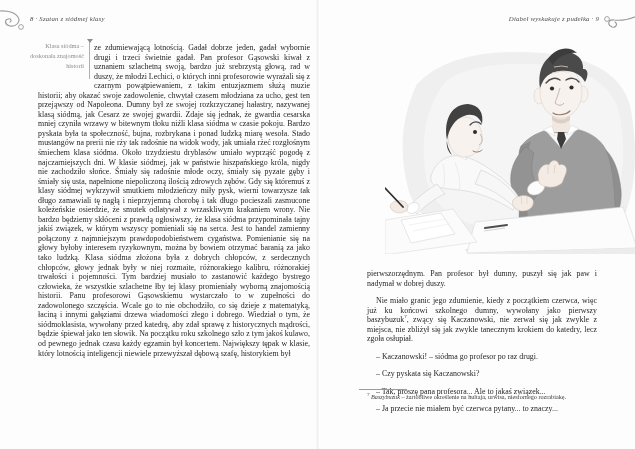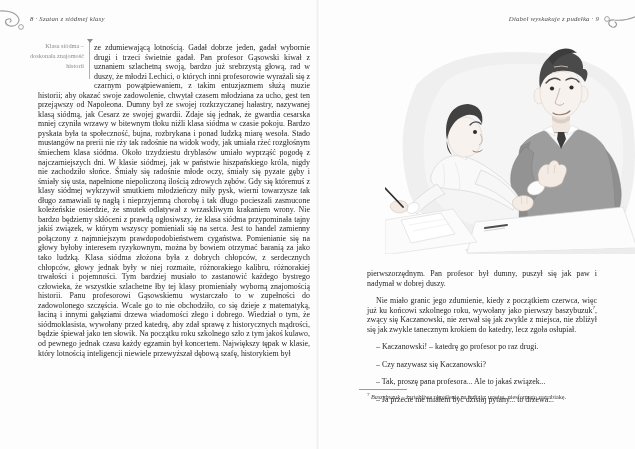--- a/index.html
+++ b/index.html
@@ -152,25 +152,25 @@
           <path d="M52,142 C42,148 32,156 24,164 L32,172 C40,164 50,156 60,152 Z" fill="#f7f7f7" stroke="#c8c8c8" stroke-width="0.5"></path>
           <ellipse cx="28" cy="166" rx="6.5" ry="5" transform="rotate(-35 28 166)" fill="#ffffff" stroke="#cccccc" stroke-width="0.5"></ellipse>
           <path d="M20,160 C14,157 7,159 5,164 C6,170 14,173 21,169 C24,166 23,162 20,160 Z" fill="#f3ebe4" stroke="#cbbaae" stroke-width="0.5"></path>
           <path d="M0,146 L18,165" stroke="#2f2f2f" stroke-width="1.8" stroke-linecap="round"></path>
         </g>
       </svg>
     </div>
 
     <div class="rp-body" lang="pl">
       <p>pierwszorzędnym. Pan profesor był dumny, puszył się jak paw i nadymał w dobrej duszy.</p>
-      <p class="indent"><span>Nie miało granic jego zdumienie, kiedy z początkiem czerwca, więc już ku końcowi szkolnego roku, wywołany jako pierwszy baszybuzuk</span><sup class="fn-ref">7</sup><span>, zwący się Kaczanowski, nie zerwał się jak zwykle z miejsca, nie zbliżył się jak zwykle tanecznym krokiem do katedry, lecz zgoła osłupiał.</span></p>
-      <p class="indent">– Kaczanowski! – katedrę go profesor po raz drugi.</p>
-      <p class="indent">– Czy nazywasz się Kaczanowski?</p>
+      <p class="indent"><span>Nie miało granic jego zdumienie, kiedy z początkiem czerwca, więc już ku końcowi szkolnego dumny, wywołany jako pierwszy baszybuzuk</span><sup class="fn-ref">7</sup><span>, zwący się Kaczanowski, nie zerwał się jak zwykle z miejsca, nie zbliżył się jak zwykle tanecznym krokiem do katedry, lecz zgoła osłupiał.</span></p>
+      <p class="indent">– Kaczanowski! – siódma go profesor po raz drugi.</p>
+      <p class="indent">– Czy pyskata się Kaczanowski?</p>
       <p class="indent">– Tak, proszę pana profesora... Ale to jakaś związek...</p>
-      <p class="indent">– Ja przecie nie miałem być dzisiaj pytany... to drzewa...</p>
+      <p class="indent">– Ja przecie nie miałem być czerwca pytany... to znaczy...</p>
     </div>
 
     <div class="footnote">
       <div class="footnote-rule"></div>
       <div class="footnote-line"><sup class="fn-ref">7</sup> <i>Baszybuzuk</i><span> – żartobliwe określenie na hultaja, urwisa, niesfornego rozrabiakę.</span></div>
     </div>
   </div>
 
   <div class="seam"></div>
 </div>

